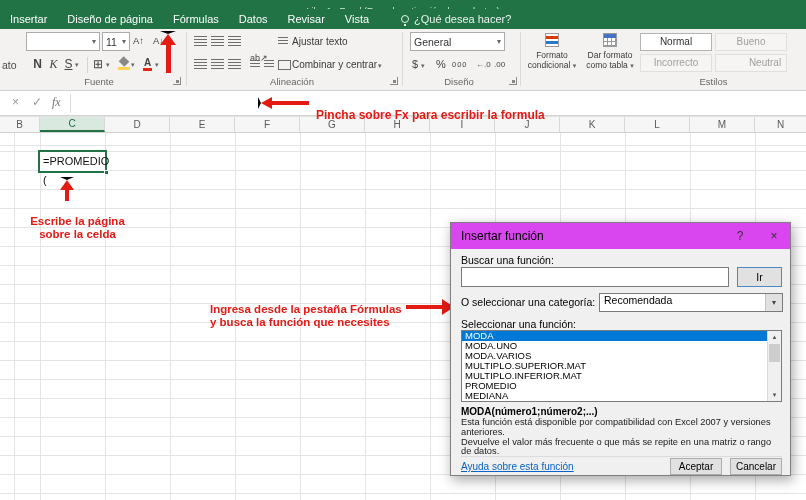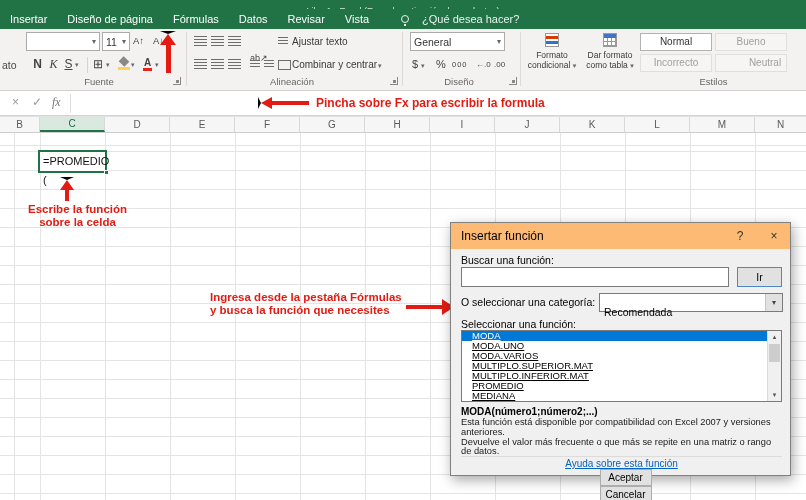--- a/index.html
+++ b/index.html
@@ -7,21 +7,21 @@
   #screen { position:relative; width:806px; height:500px; background:#fff; overflow:hidden;
             font-family:"Liberation Sans", sans-serif; }
 
   
   #titlebar { position:absolute; left:0; top:0; width:806px; height:9px;
               background:var(--excel-green,#217346); overflow:hidden; text-align:center; }
   #titlebar span { font-size:9px; color:#d9e8e0; line-height:11px; }
   #tabbar { position:absolute; left:0; top:9px; width:806px; height:20px;
             background:var(--excel-green,#217346); display:flex; align-items:center; }
   .rtab { color:#fff; font-size:11px; padding:0 10px; line-height:20px; cursor:default; white-space:nowrap; }
-  .tellme { display:flex; align-items:center; gap:13px; color:#eaf3ee; font-size:11px; margin-left:14px;padding-left:8px; }
+  .tellme { display:flex; align-items:center; gap:5px; color:#eaf3ee; font-size:11px; margin-left:14px;padding-left:8px; }
   .bulb { width:8px; height:8px; border:1px solid #eaf3ee; border-radius:50%; position:relative; }
   .bulb::after { content:""; position:absolute; left:2px; top:8px; width:2px; height:2px; background:#eaf3ee; }
 
   
   #ribbon { position:absolute; left:0; top:29px; width:806px; height:62px;
             background:#f3f2f1; border-bottom:1px solid #d2d0ce; font-size:10px; color:#3b3a39; }
   #ribbon .abs { position:absolute; }
   .clip-label { color:#4a4a4a; font-size:10.5px; }
   .combo { background:#fff; border:1px solid #ababab; display:flex; align-items:center;
            justify-content:space-between; padding:0 3px; font-size:10.5px; color:#333; }
@@ -81,59 +81,59 @@
             repeating-linear-gradient(to right,#e4e4e4 0 1px,transparent 1px 65px),
             repeating-linear-gradient(to bottom,#e4e4e4 0 1px,transparent 1px 19px);
           background-position:40px 18px; }
   #active-cell { position:absolute; left:38px; top:17px; width:69px; height:23px; background:#fff;
                  border:2px solid var(--excel-green,#217346); font-size:11px; line-height:19px;
                  padding-left:3px; color:#111; }
   #active-cell .handle { position:absolute; right:-4px; bottom:-4px; width:5px; height:5px;
                  background:var(--excel-green,#217346); border:1px solid #fff; }
 
   
-  .ann { position:absolute; color:var(--annotation-red,#e31b12); font-weight:bold; z-index:40; }
+  .ann { position:absolute; color:var(--annotation-red,#e31b12); font-weight:bold; z-index:40;margin-top:12px; }
   .stem { position:absolute; background:var(--annotation-red,#e31b12); z-index:40; }
   .head { position:absolute; width:0; height:0; border-style:solid; z-index:40; }
   .head.up    { border-left:8px solid transparent; border-right:8px solid transparent;
                 border-bottom:11px solid var(--annotation-red,#e31b12); }
   .head.up.sm { border-left-width:7px; border-right-width:7px; border-bottom-width:10px; }
   .head.left  { border-top:6px solid transparent; border-bottom:6px solid transparent;
                 border-right:11px solid var(--annotation-red,#e31b12); }
   .head.right { border-top:8px solid transparent; border-bottom:8px solid transparent;
                 border-left:12px solid var(--annotation-red,#e31b12); }
 
   
   #dialog { position:absolute; left:450px; top:222px; width:341px; height:254px; background:#f0f0f0;
             border:1px solid #808080; box-shadow:2px 4px 12px rgba(0,0,0,.35); z-index:50; font-size:10.5px; color:#000; }
   #dialog .abs { position:absolute; }
-  #dlg-titlebar { position:absolute; left:0; top:0; right:0; height:26px; background:#fdba74;
+  #dlg-titlebar { position:absolute; left:0; top:0; right:0; height:26px; background:#d946ef;
                   display:flex; align-items:center; }
   #dlg-title { padding-left:10px; font-size:12px; }
   .dlg-winbtn { position:absolute; top:0; height:26px; text-align:center; line-height:26px;
                 font-size:12px; color:#333; width:32px; cursor:default; }
   .txtbox { background:#fff; border:1px solid #7a7a7a; }
   #dlg-go { background:#e1e1e1; border:1px solid #4f87c0; font-size:10.5px; text-align:center; line-height:18px; }
   .dlg-combo { background:#fff; border:1px solid #7a7a7a; display:flex; }
-  .dlg-combo .val { flex:1; padding:12px 4px; font-size:10.5px; }
+  .dlg-combo .val { flex:1; padding:0 4px; font-size:10.5px; }
   .dlg-combo .arr { width:17px; background:#e1e1e1; border-left:1px solid #c5c5c5; text-align:center;
                     font-size:8px; line-height:17px; color:#444; }
   #dlg-list { background:#fff; border:1px solid #7a7a7a; display:flex; flex-direction:column; overflow:hidden; }
-  .fn-item { flex:1; font-size:9.5px; line-height:10px; padding:0 10px; display:flex; align-items:center;
-             margin-right:14px; white-space:nowrap;text-decoration:underline; }
+  .fn-item { flex:1; font-size:9.5px; line-height:10px; padding:0 3px; display:flex; align-items:center;
+             margin-right:14px; white-space:nowrap; }
   .fn-item.selected { background:var(--selection-blue,#0078d7); color:#fff; margin-right:14px; }
   #dlg-scroll { position:absolute; right:0; top:0; bottom:0; width:14px; background:#f0f0f0;
                 border-left:1px solid #dadada; }
   #dlg-scroll .sarr { position:absolute; left:0; width:13px; height:12px; font-size:7px; text-align:center;
                       line-height:12px; color:#555; }
   #dlg-scroll .thumb { position:absolute; left:1px; top:13px; width:11px; height:18px; background:#cdcdcd; }
   #dlg-signature { font-weight:bold; font-size:10px; }
   .dlg-desc { font-size:9.3px; line-height:9.8px; color:#1a1a1a; }
   #dlg-bottom { position:absolute; left:10px; right:8px; top:233px; height:19px; display:flex;
-                align-items:center; border-top:1px solid #dcdcdc; padding-top:1px;flex-direction:column; }
+                align-items:center; border-top:1px solid #dcdcdc; padding-top:1px; }
   #dlg-help-link { color:#0563c1; text-decoration:underline; font-size:10px; flex:1; }
   .dlg-btn { width:52px; height:17px; background:#e1e1e1; border:1px solid #adadad; font-size:10px;
              text-align:center; line-height:15px; margin-left:8px; }
 </style>
 </head>
 <body>
 
 <div id="screen">
 
   <div id="titlebar">
@@ -265,21 +265,21 @@
   <span class="head up" style="left:160px;top:31px;"></span>
   <span class="stem" style="left:166px;top:41px;width:5px;height:32px;"></span>
 
   <span class="head left" style="left:258px;top:97px;"></span>
   <span class="stem" style="left:269px;top:101px;width:40px;height:4px;"></span>
   <span class="ann" style="left:316px;top:96px;font-size:12px;">Pincha sobre Fx para escribir la formula</span>
 
   <span class="head up sm" style="left:60px;top:177px;"></span>
   <span class="stem" style="left:65px;top:186px;width:4px;height:15px;"></span>
   <div class="ann" style="left:5px;top:203px;width:145px;text-align:center;font-size:11.5px;line-height:13px;">
-    <span>Escribe la función</span><br>
+    <span>Escribe la página</span><br>
     <span>sobre la celda</span>
   </div>
 
   <div class="ann" style="left:210px;top:291px;width:205px;text-align:left;font-size:11.5px;line-height:13px;">
     <span>Ingresa desde la pestaña Fórmulas</span><br>
     <span>y busca la función que necesites</span>
   </div>
   <span class="stem" style="left:406px;top:305px;width:36px;height:4px;"></span>
   <span class="head right" style="left:442px;top:299px;"></span>
 

